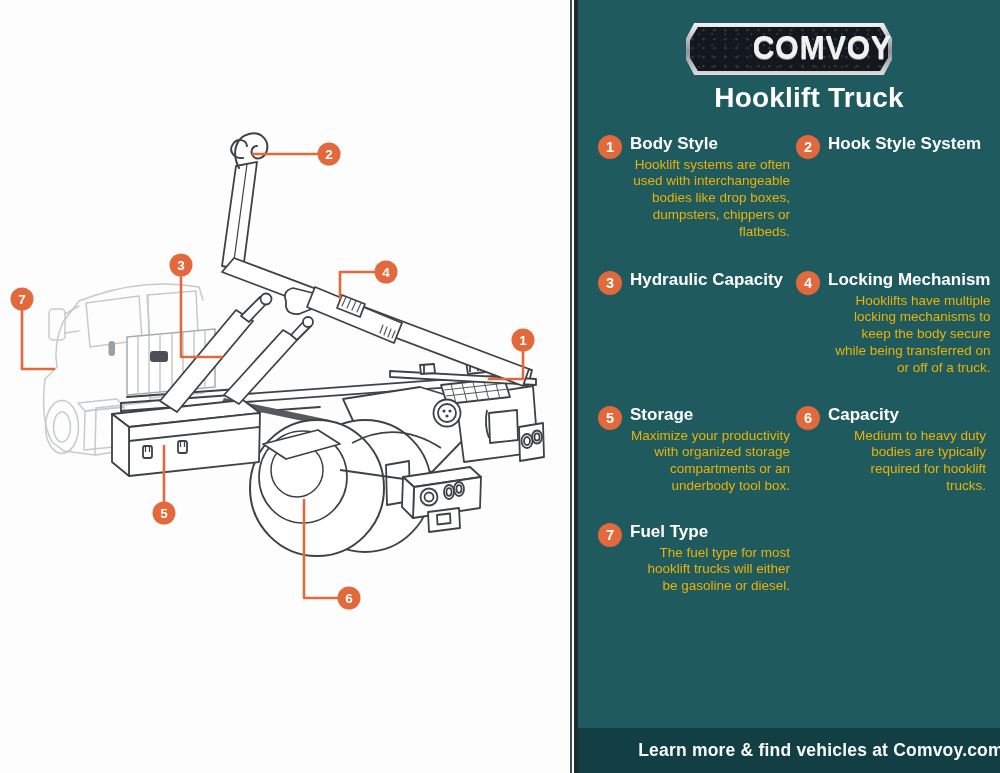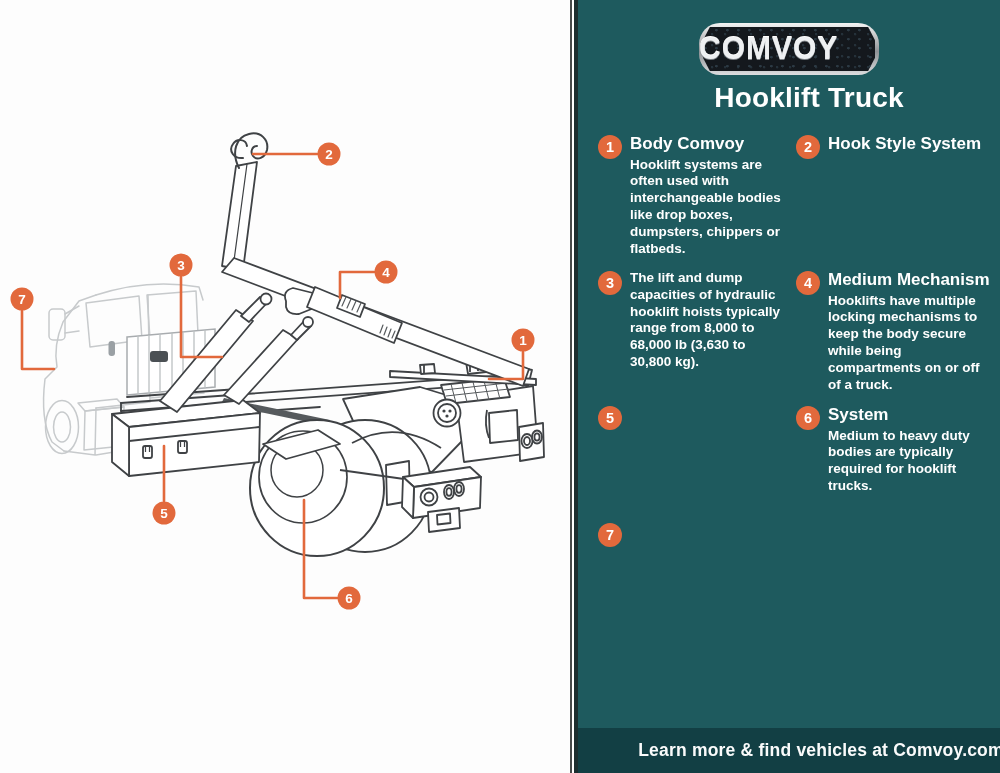--- a/index.html
+++ b/index.html
@@ -13,44 +13,44 @@
 
   
   .div-a{width:2px;background:#474a4a;flex:none;}
   .div-b{width:2px;background:#ffffff;flex:none;}
   .div-c{width:4px;background:#1d2e2f;flex:none;}
 
   
   .right{flex:1;position:relative;background:#1e5a5e;color:#fff;}
 
   .badge{position:absolute;top:23px;left:50%;transform:translateX(-50%);
-         width:180px;height:52px;
+         width:206px;height:52px;
          clip-path:polygon(4% 0,96% 0,100% 30%,100% 70%,96% 100%,4% 100%,0 70%,0 30%);
          background:linear-gradient(180deg,#f4f4f4,#8f9296 55%,#dcdddf);
-         display:flex;align-items:center;justify-content:flex-start;border-radius:21px;}
+         display:flex;align-items:center;justify-content:flex-end;}
   .badge-inner{position:absolute;left:4px;top:4px;right:4px;bottom:4px;
          clip-path:polygon(4% 0,96% 0,100% 30%,100% 70%,96% 100%,4% 100%,0 70%,0 30%);
          background-color:#14181d;
          background-image:radial-gradient(circle at 22% 35%,#2c3a44 1px,transparent 1.6px),
                           radial-gradient(circle at 70% 65%,#25313a 1px,transparent 1.6px);
          background-size:11px 9px,13px 11px;}
   .badge-text{position:relative;font-weight:bold;font-size:30px;letter-spacing:1px;
          color:#eef0f2;text-shadow:0 1px 0 #7d8287,0 -1px 0 #ffffff;
          transform:scaleY(1.04);}
 
   .panel-title{position:absolute;top:82px;left:0;width:100%;text-align:center;
          font-size:28px;font-weight:bold;color:#ffffff;letter-spacing:.2px;margin-left:20px;}
 
   .item{position:absolute;display:flex;gap:8px;align-items:flex-start;}
   .num{width:24px;height:24px;border-radius:50%;background:#e2693c;flex:none;
        color:#fff;font-weight:bold;font-size:14.5px;line-height:24px;text-align:center;
        margin-top:1px;}
   .ititle{font-size:17px;font-weight:bold;color:#ffffff;line-height:1.15;
           margin-bottom:3px;white-space:nowrap;}
-  .idesc{font-size:13.5px;font-weight:bold;color:#ffffff;line-height:1.245;}
+  .idesc{font-size:13.5px;font-weight:normal;color:#eab308;line-height:1.245;text-align:right;}
 
   .item.c1{left:20px;width:192px;}
   .item.c2{left:218px;width:190px;}
   .r1{top:134px;} .r2{top:270px;} .r3{top:405px;} .r4{top:522px;}
 
   .footer{position:absolute;left:0;bottom:0;width:100%;height:45px;background:#123f44;
           display:flex;align-items:center;justify-content:center;
           font-size:17.5px;font-weight:bold;color:#fafbfb;letter-spacing:.2px;padding-left:32px;}
 </style>
 </head>
@@ -244,60 +244,68 @@
     <div class="badge">
       <div class="badge-inner"></div>
       <div class="badge-text">COMVOY</div>
     </div>
 
     <div class="panel-title">Hooklift Truck</div>
 
     <div class="item c1 r1">
       <div class="num">1</div>
       <div>
-          <div class="ititle">Body Comvoy</div>
+          <div class="ititle">Body Style</div>
            <div class="idesc">Hooklift systems are often used with interchangeable bodies like drop boxes, dumpsters, chippers or flatbeds.</div>
         </div>
     </div>
 
     <div class="item c2 r1">
       <div class="num">2</div>
       <div>
           <div class="ititle">Hook Style System</div>
         </div>
     </div>
 
     <div class="item c1 r2">
       <div class="num">3</div>
       <div>
-           <div class="idesc">The lift and dump capacities of hydraulic hooklift hoists typically range from 8,000 to 68,000 lb (3,630 to 30,800 kg).</div>
+          <div class="ititle">Hydraulic Capacity</div>
         </div>
     </div>
 
     <div class="item c2 r2">
       <div class="num">4</div>
       <div>
-          <div class="ititle">Medium Mechanism</div>
-           <div class="idesc">Hooklifts have multiple locking mechanisms to keep the body secure while being compartments on or off of a truck.</div>
+          <div class="ititle">Locking Mechanism</div>
+           <div class="idesc">Hooklifts have multiple locking mechanisms to keep the body secure while being transferred on or off of a truck.</div>
         </div>
     </div>
 
     <div class="item c1 r3">
       <div class="num">5</div>
+      <div>
+          <div class="ititle">Storage</div>
+           <div class="idesc">Maximize your productivity with organized storage compartments or an underbody tool box.</div>
+        </div>
     </div>
 
     <div class="item c2 r3">
       <div class="num">6</div>
       <div>
-          <div class="ititle">System</div>
+          <div class="ititle">Capacity</div>
            <div class="idesc">Medium to heavy duty bodies are typically required for hooklift trucks.</div>
         </div>
     </div>
 
     <div class="item c1 r4">
       <div class="num">7</div>
+      <div>
+          <div class="ititle">Fuel Type</div>
+           <div class="idesc">The fuel type for most hooklift trucks will either be gasoline or diesel.</div>
+        </div>
     </div>
 
     <div class="footer">
       <span>Learn more &amp; find vehicles at Comvoy.com</span>
     </div>
   </div>
 </div>
 
 </body></html>

